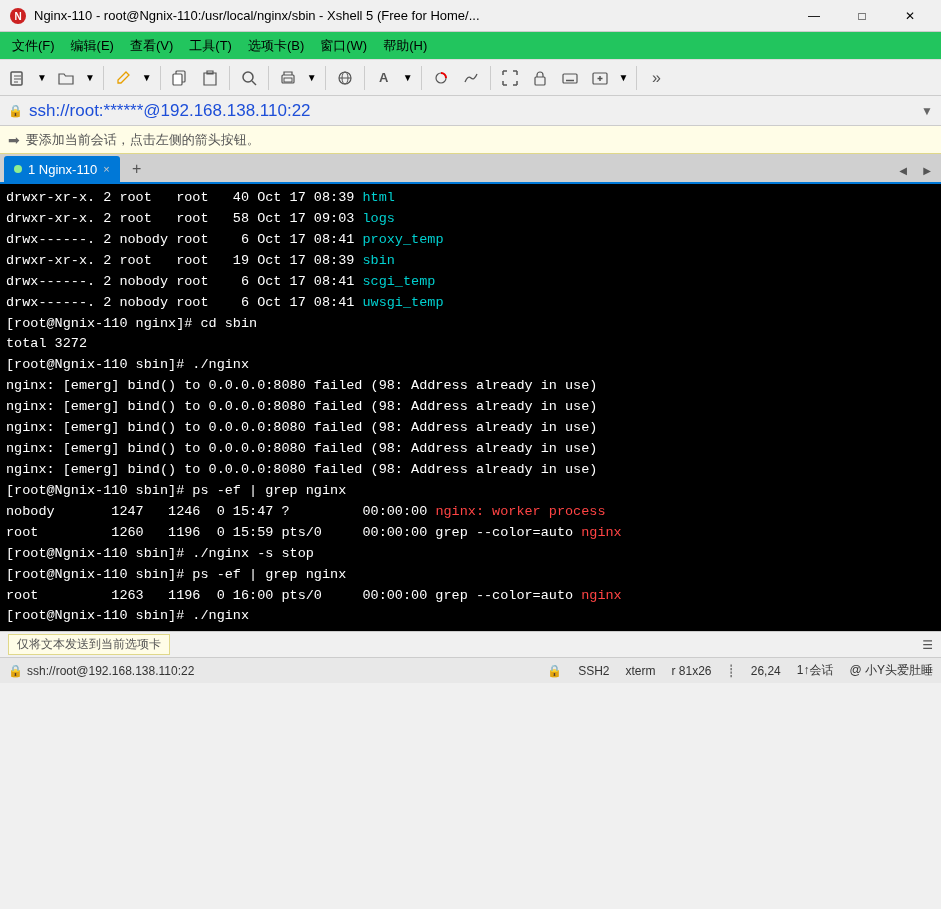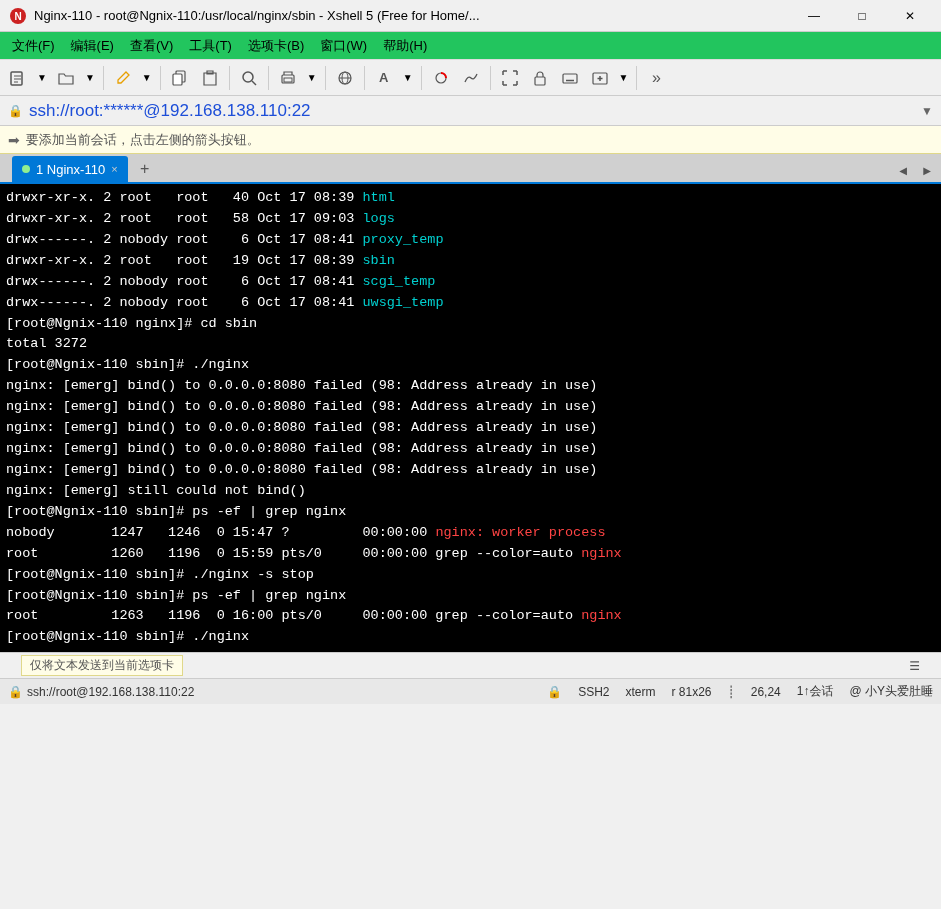--- a/index.html
+++ b/index.html
@@ -85,21 +85,20 @@
       align-items: center;
       padding: 4px 10px;
       font-size: 13px;
       cursor: pointer;
       background: #0078d7;
       color: white;
       border-radius: 3px 3px 0 0;
       gap: 6px;
       height: 26px;
       min-width: 80px;
-      margin-left: 8px;
     }
     .tab .tab-dot { width: 8px; height: 8px; background: #90ee90; border-radius: 50%; flex-shrink: 0; }
     .tab .tab-close { font-size: 11px; color: #ccc; cursor: pointer; }
     .tab-add { width: 26px; height: 26px; display: flex; align-items: center; justify-content: center; cursor: pointer; font-size: 16px; color: #555; margin-left: 4px; }
     .tab-nav-right { margin-left: auto; display: flex; align-items: center; gap: 4px; }
     .tab-nav-btn { width: 20px; height: 24px; display: flex; align-items: center; justify-content: center; font-size: 10px; color: #555; cursor: pointer; }
 
     
     #terminal {
       background: #000;
@@ -117,21 +116,21 @@
     .t-green { color: #00cc00; }
     .t-red { color: #ff4444; }
     .cursor { display: inline-block; width: 9px; height: 15px; background: #90ee90; vertical-align: text-bottom; }
 
     
     #statusbar {
       background: #f0f0f0;
       height: 26px;
       display: flex;
       align-items: center;
-      padding: 0 21px;
+      padding: 0 8px;
       border-top: 1px solid #ccc;
       font-size: 12px;
       color: #555;
       gap: 8px;
     }
     #statusbar .sb-note { background: #fffde7; border: 1px solid #e0d88a; padding: 1px 8px; font-size: 12px; }
 
     
     #bottombar {
       background: #e8e8e8;
@@ -337,21 +336,20 @@
     <div class="term-line"><span class="t-white">drwx------. 2 nobody root    6 Oct 17 08:41 </span><span class="t-cyan">scgi_temp</span></div>
     <div class="term-line"><span class="t-white">drwx------. 2 nobody root    6 Oct 17 08:41 </span><span class="t-cyan">uwsgi_temp</span></div>
     <div class="term-line"><span class="t-white">[root@Ngnix-110 nginx]# cd sbin</span></div>
     <div class="term-line"><span class="t-white">total 3272</span></div>
     <div class="term-line"><span class="t-white">[root@Ngnix-110 sbin]# ./nginx</span></div>
     <div class="term-line"><span class="t-white">nginx: [emerg] bind() to 0.0.0.0:8080 failed (98: Address already in use)</span></div>
     <div class="term-line"><span class="t-white">nginx: [emerg] bind() to 0.0.0.0:8080 failed (98: Address already in use)</span></div>
     <div class="term-line"><span class="t-white">nginx: [emerg] bind() to 0.0.0.0:8080 failed (98: Address already in use)</span></div>
     <div class="term-line"><span class="t-white">nginx: [emerg] bind() to 0.0.0.0:8080 failed (98: Address already in use)</span></div>
     <div class="term-line"><span class="t-white">nginx: [emerg] bind() to 0.0.0.0:8080 failed (98: Address already in use)</span></div>
-    <div class="term-line"><span class="t-white">nginx: [emerg] still could not bind()</span></div>
     <div class="term-line"><span class="t-white">[root@Ngnix-110 sbin]# ps -ef | grep nginx</span></div>
     <div class="term-line"><span class="t-white">nobody       1247   1246  0 15:47 ?         00:00:00 </span><span class="t-red">nginx: worker process</span></div>
     <div class="term-line"><span class="t-white">root         1260   1196  0 15:59 pts/0     00:00:00 grep --color=auto </span><span class="t-red">nginx</span></div>
     <div class="term-line"><span class="t-white">[root@Ngnix-110 sbin]# ./nginx -s stop</span></div>
     <div class="term-line"><span class="t-white">[root@Ngnix-110 sbin]# ps -ef | grep nginx</span></div>
     <div class="term-line"><span class="t-white">root         1263   1196  0 16:00 pts/0     00:00:00 grep --color=auto </span><span class="t-red">nginx</span></div>
     <div class="term-line"><span class="t-white">[root@Ngnix-110 sbin]# ./nginx</span></div>
   </div>
 
 <div id="statusbar">

